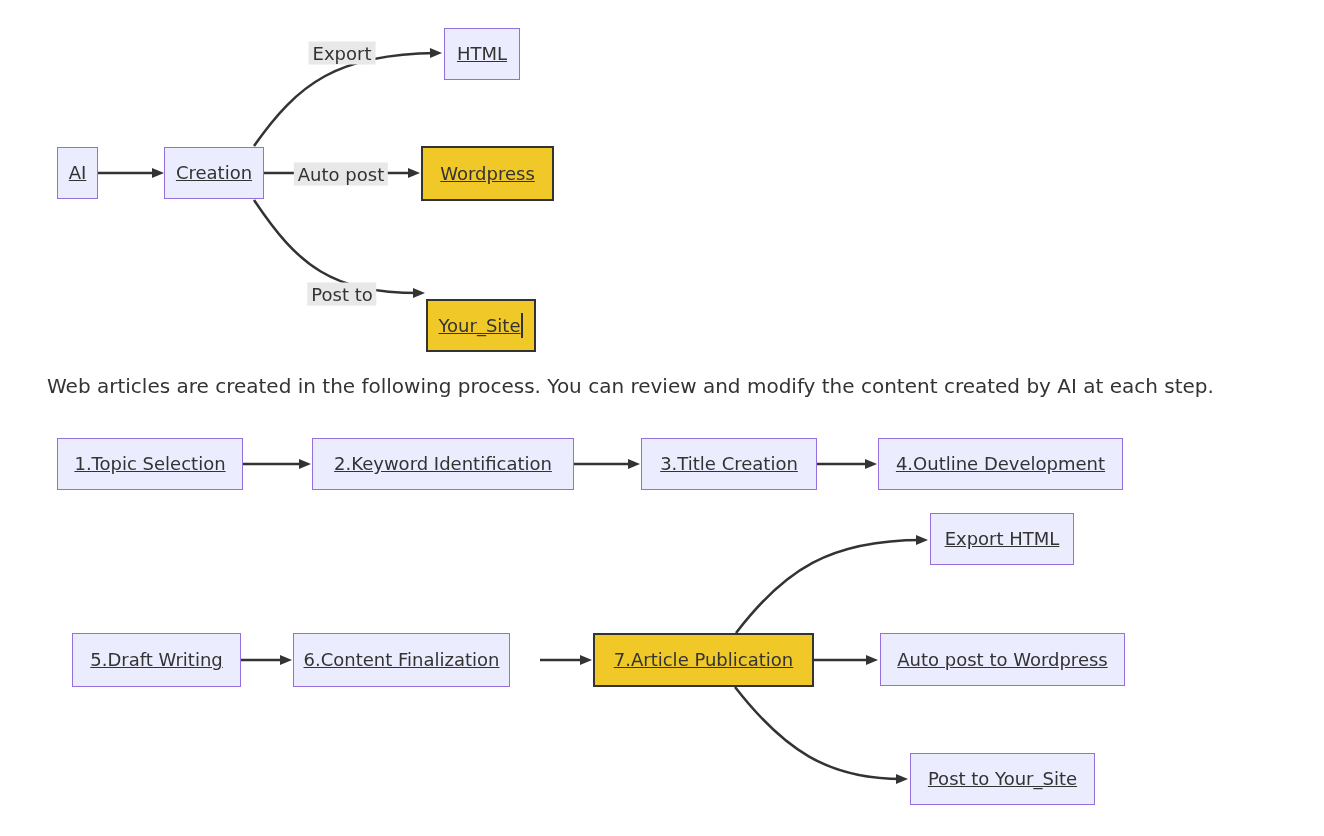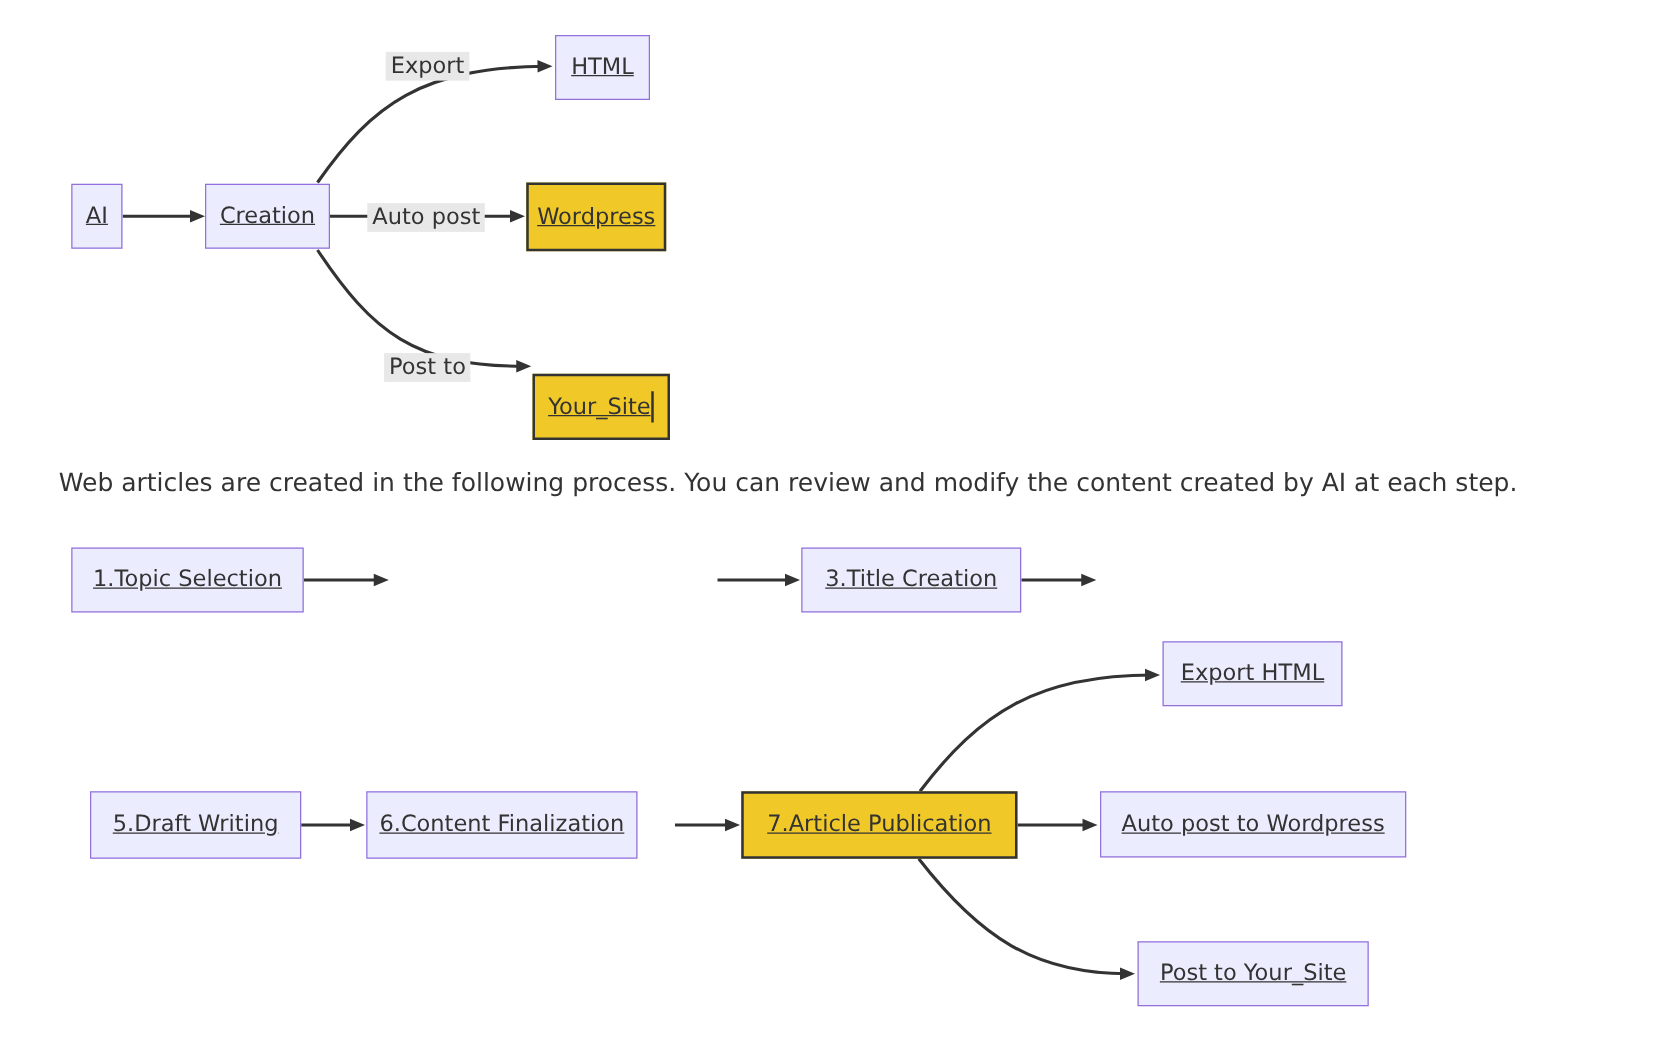--- a/index.html
+++ b/index.html
@@ -95,30 +95,32 @@
     <path class="edge" d="M735,687 C784,750 828,779 902,779" marker-end="url(#ah)"></path>
   </svg>
 
   <div class="elabel" style="left:342px; top:53px;">Export</div>
   <div class="elabel" style="left:341px; top:174px;">Auto post</div>
   <div class="elabel" style="left:342px; top:294px;">Post to</div>
 
   <div class="node" style="left:57px; top:147px; width:41px; height:52px;">AI</div>
   <div class="node" style="left:164px; top:147px; width:100px; height:52px;">Creation</div>
   <div class="node" style="left:444px; top:28px; width:76px; height:52px;">HTML</div>
-  <div class="node hl" style="left:421px; top:146px; width:112px; height:55px;">Wordpress</div>
+  <div class="node hl" style="left:421px; top:146px; width:133px; height:55px;">Wordpress</div>
   <div class="node hl" style="left:426px; top:266px; width:110px; height:53px;margin-top:33px;">
     <span>Your_Site</span>
     <span class="caret"></span>
   </div>
 
   <div class="caption">Web articles are created in the following process. You can review and modify the content created by AI at each step.</div>
 
   <div class="node" style="left:57px; top:438px; width:186px; height:52px;">1.Topic Selection</div>
+  <div class="node" style="left:312px; top:438px; width:262px; height:52px;">2.Keyword Identification</div>
   <div class="node" style="left:641px; top:438px; width:176px; height:52px;">3.Title Creation</div>
+  <div class="node" style="left:878px; top:438px; width:245px; height:52px;">4.Outline Development</div>
 
   <div class="node" style="left:57px; top:633px; width:169px; height:54px;margin-left:15px;">5.Draft Writing</div>
   <div class="node" style="left:293px; top:633px; width:217px; height:54px;">6.Content Finalization</div>
   <div class="node hl" style="left:593px; top:633px; width:221px; height:54px;">7.Article Publication</div>
 
   <div class="node" style="left:930px; top:513px; width:144px; height:52px;">Export HTML</div>
   <div class="node" style="left:880px; top:633px; width:245px; height:53px;">Auto post to Wordpress</div>
   <div class="node" style="left:910px; top:753px; width:185px; height:52px;">Post to Your_Site</div>
 
 </div>

